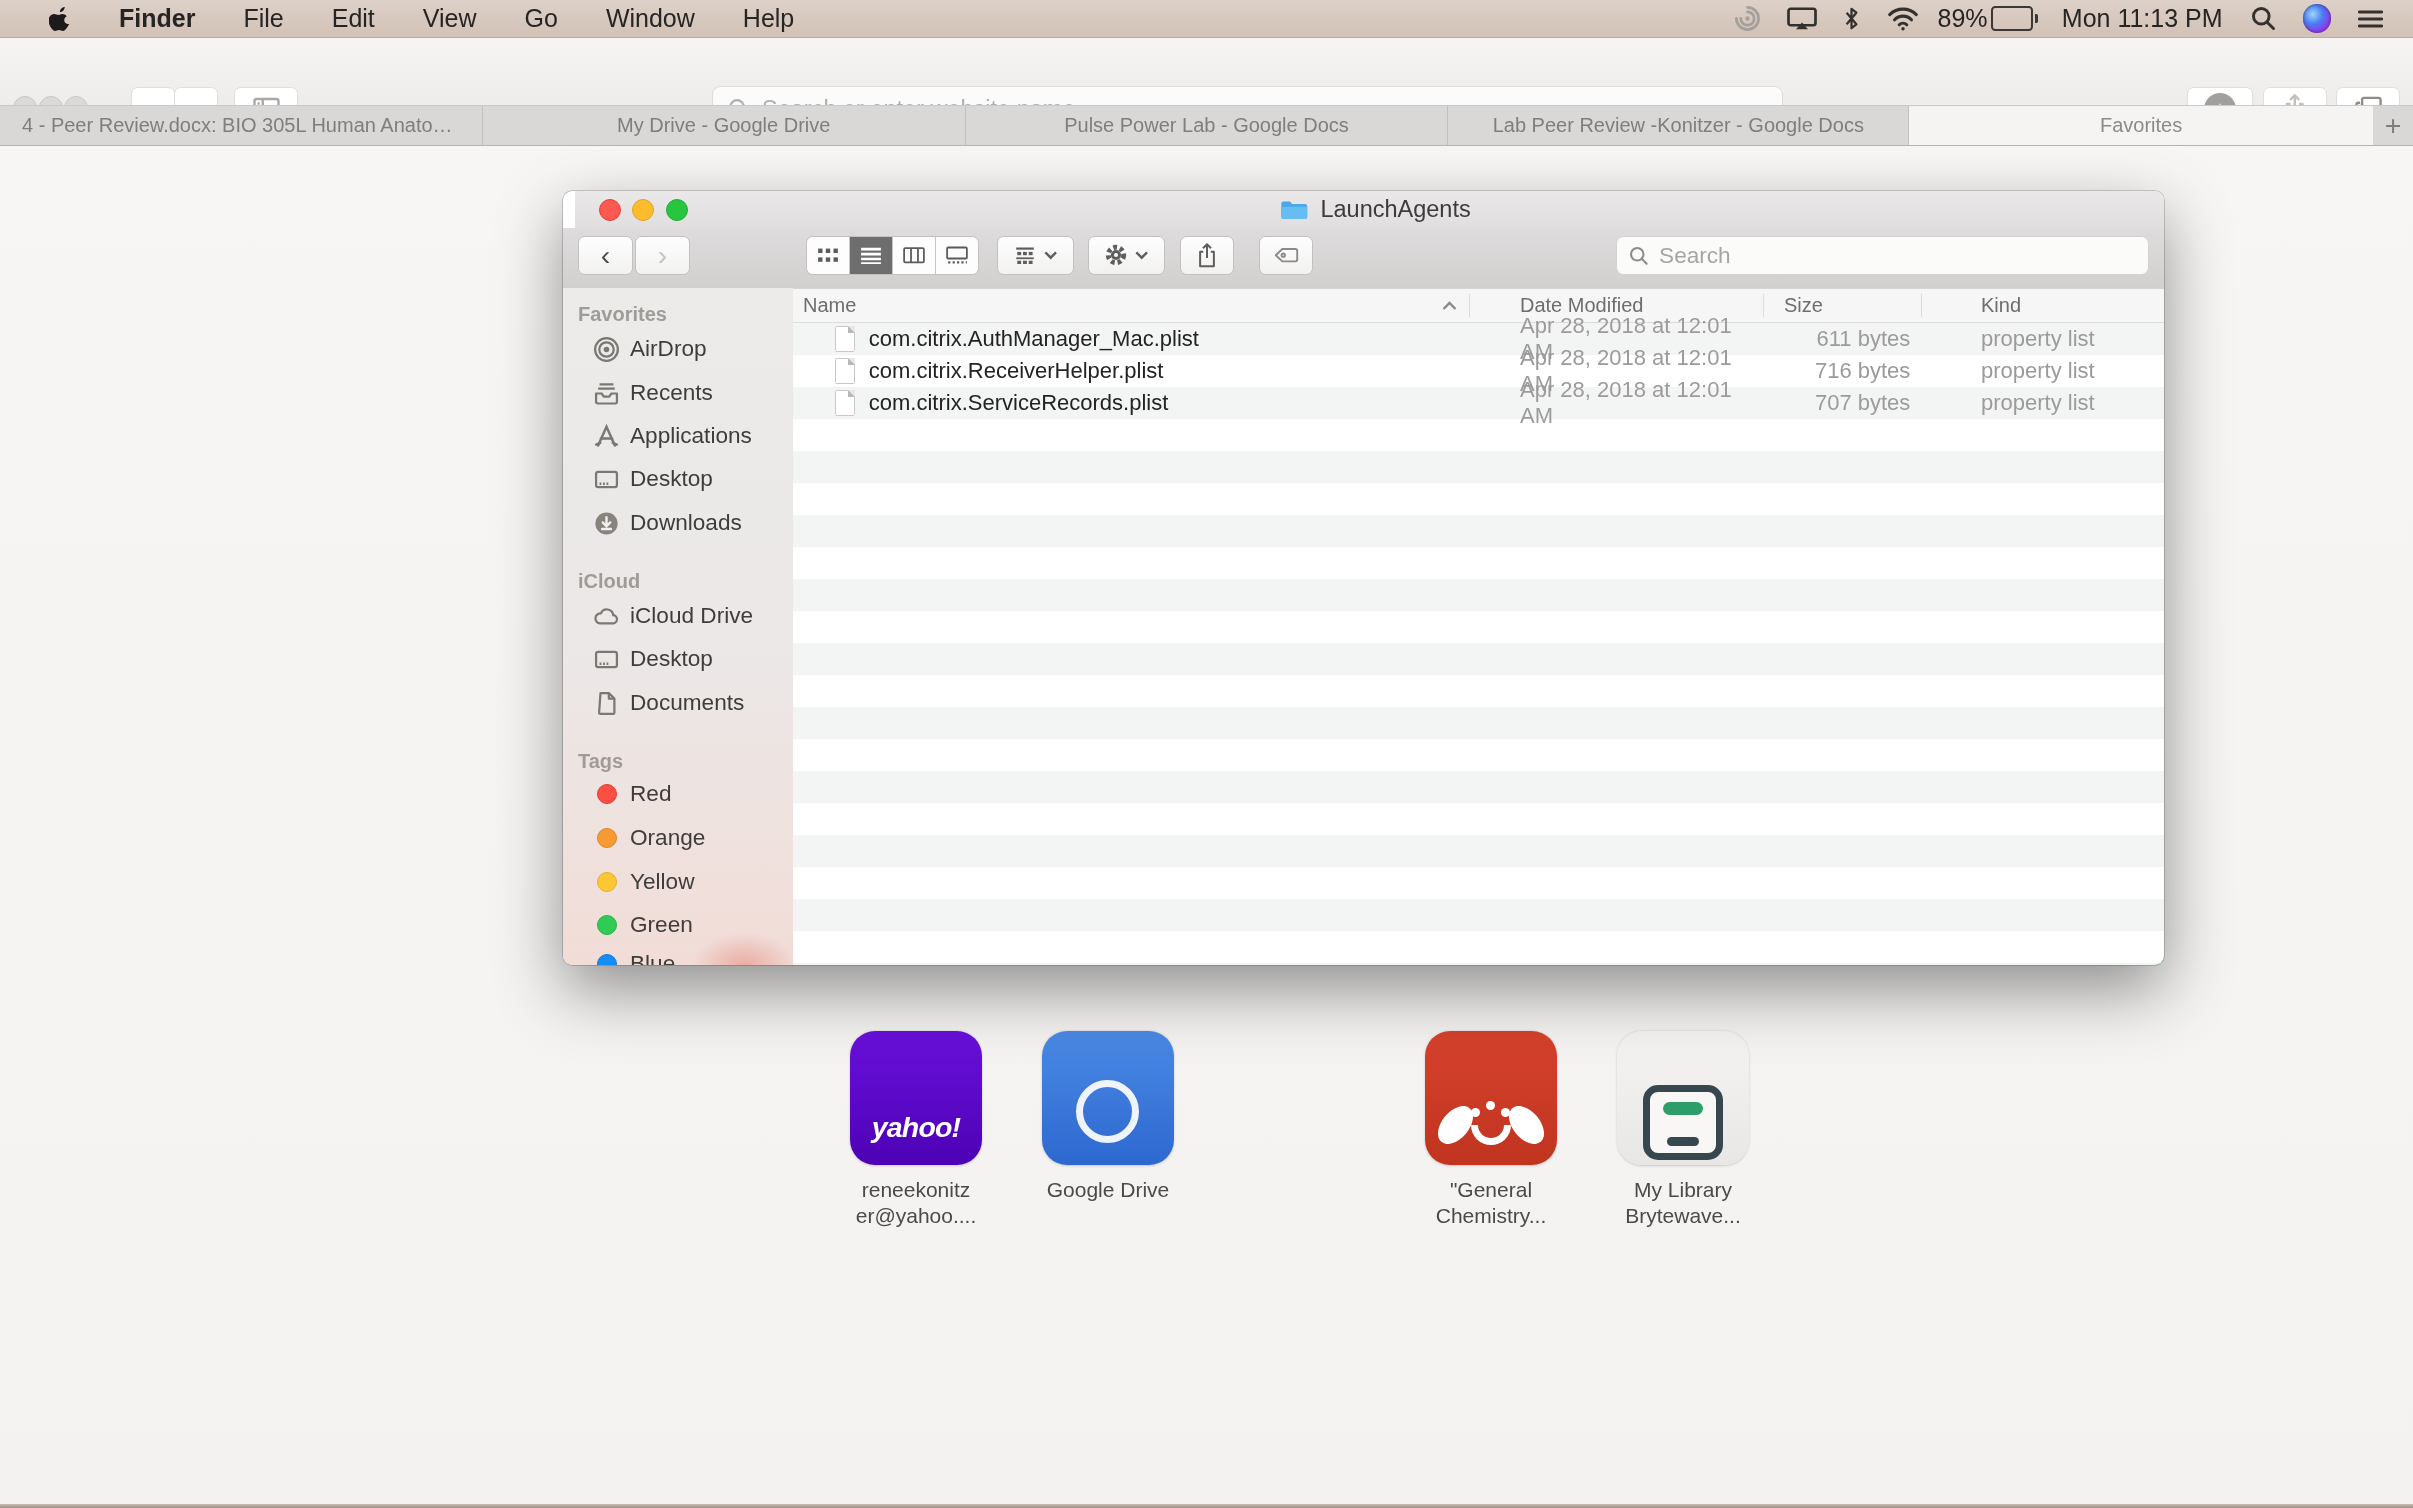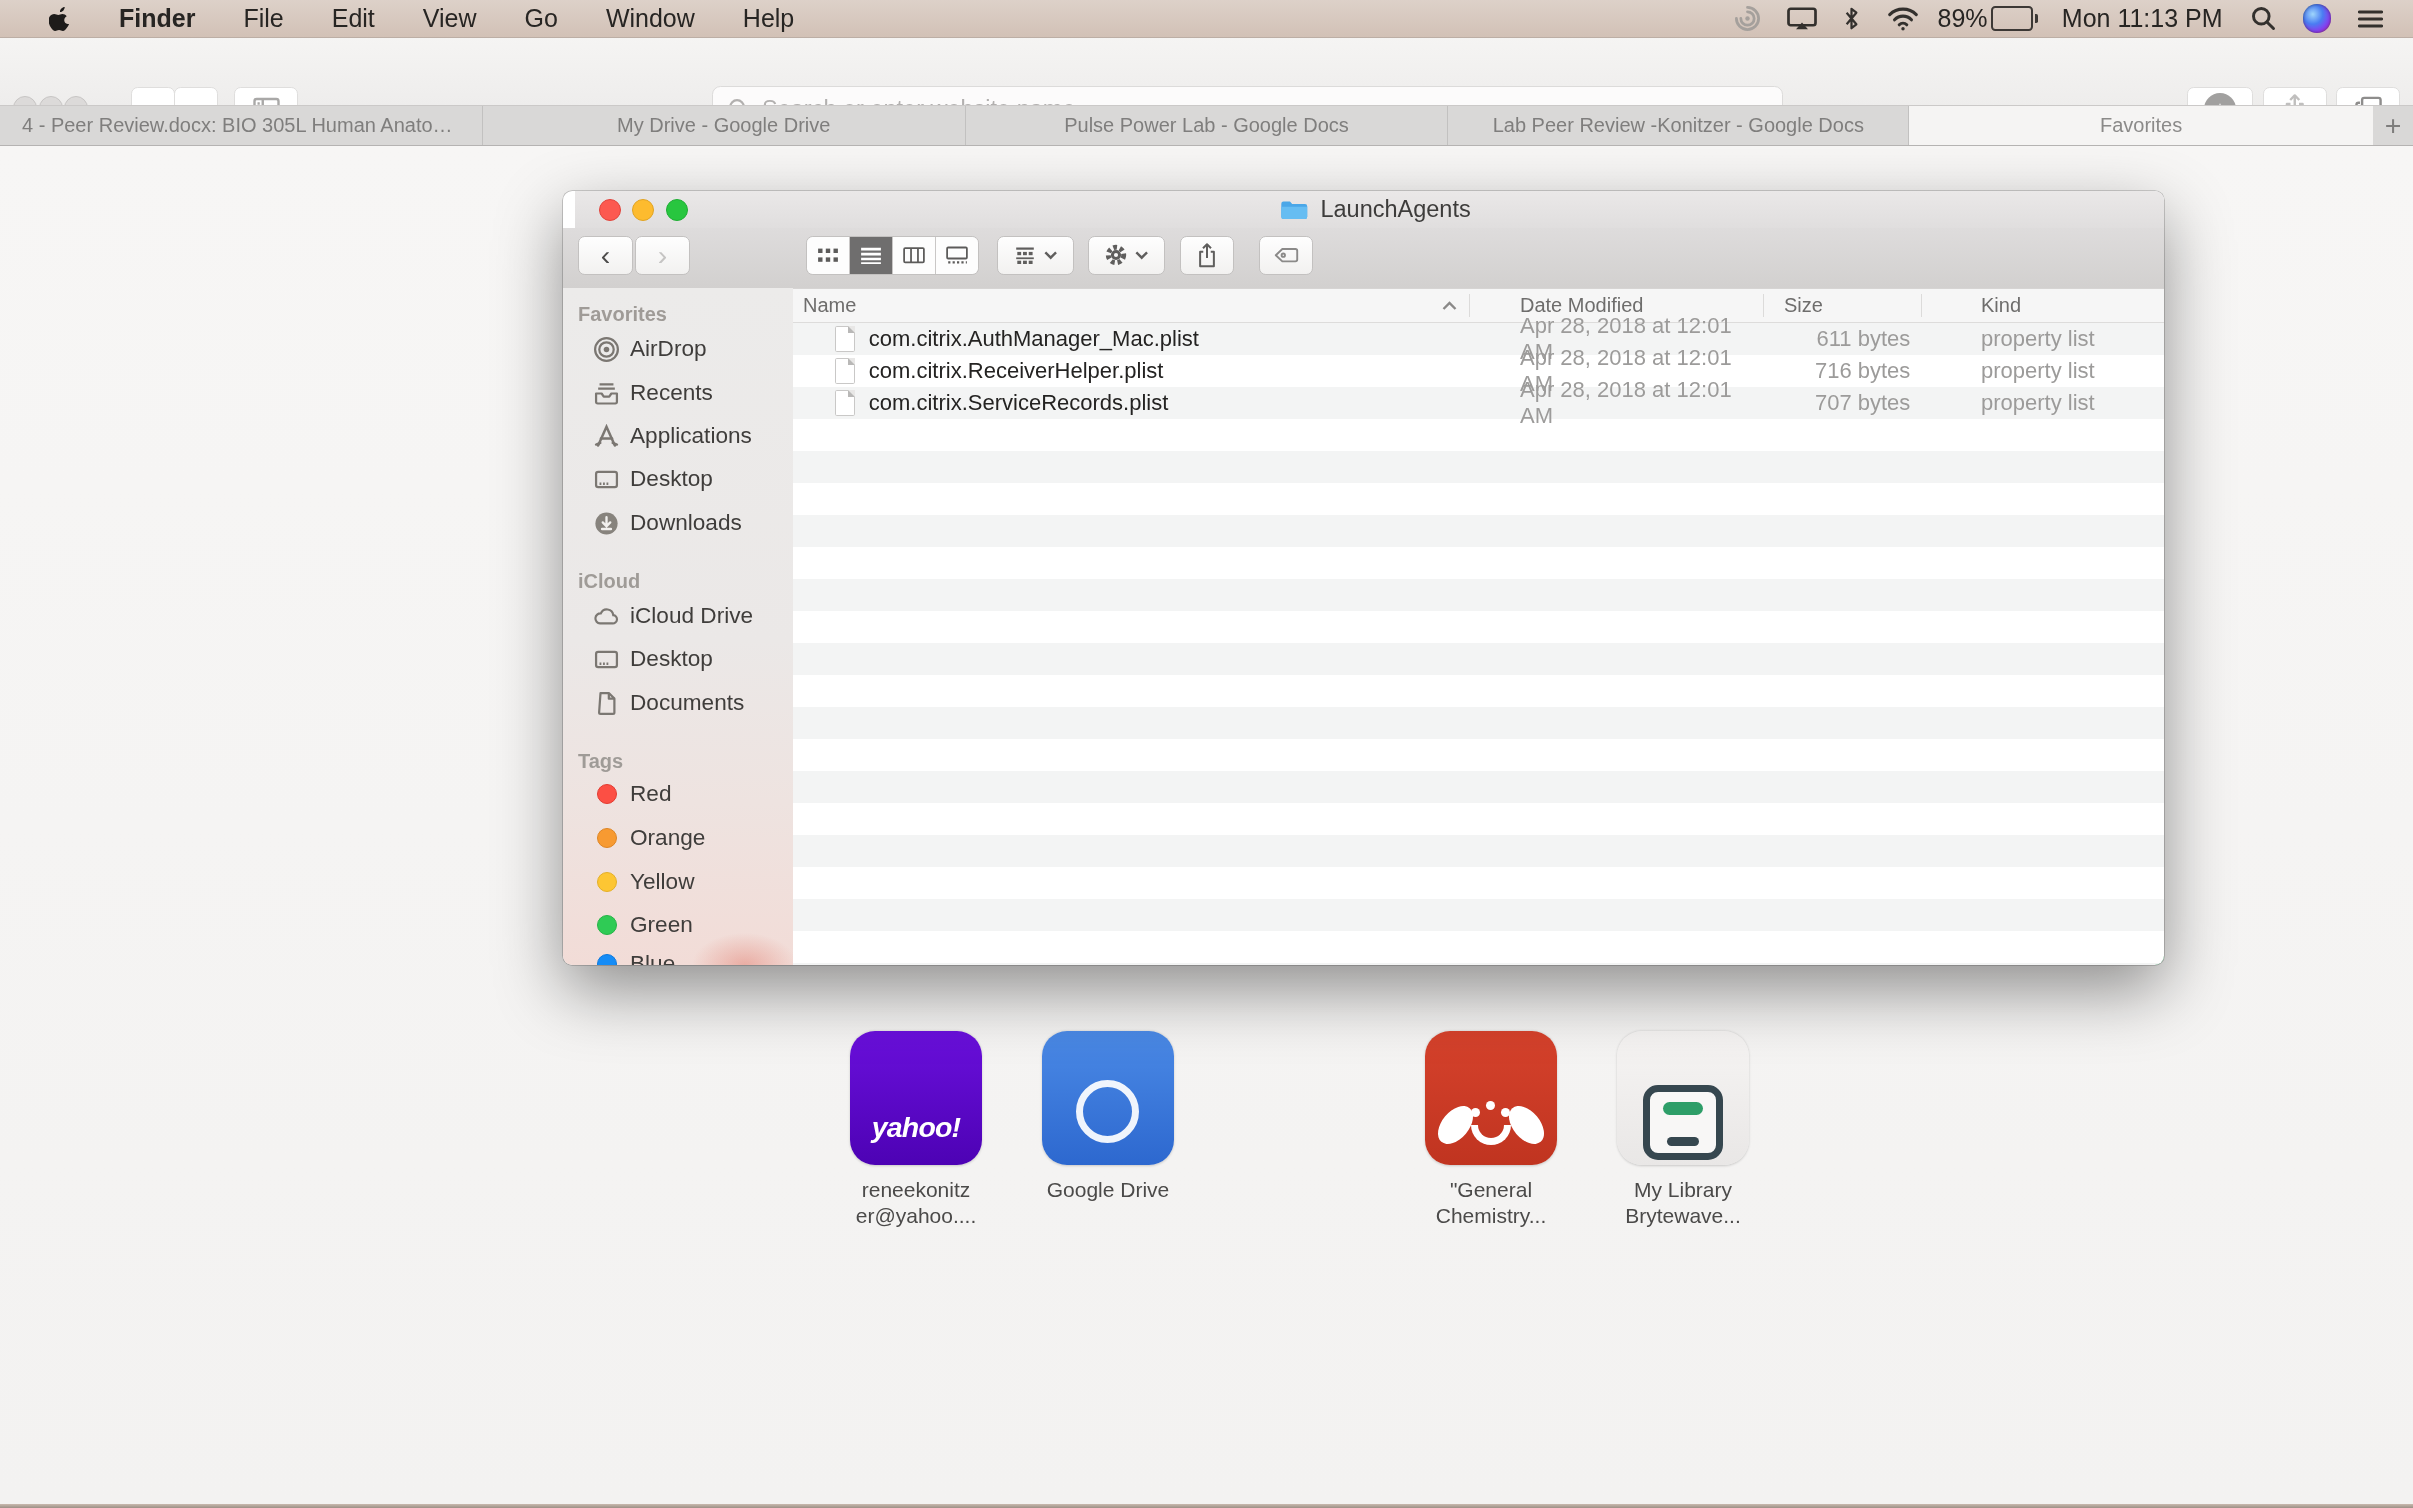--- a/index.html
+++ b/index.html
@@ -389,20 +389,27 @@
           </svg>
       </div>
 
       <div class="fbtn" style="left:696px;width:54px">
         <svg width="25" height="18.4" viewBox="0 0 21 14" fill="none" stroke="#8b8a89" stroke-width="1.6" stroke-linejoin="round">
           <path d="M1.5 7 7 1.8h11a1.5 1.5 0 0 1 1.5 1.5v7.4a1.5 1.5 0 0 1-1.5 1.5H7Z"></path>
             <circle cx="7.8" cy="7" r="1.4"></circle>
           </svg>
       </div>
 
+      <div class="fsearch">
+        <svg width="20" height="20" viewBox="0 0 17 17" fill="none" stroke="#8f8d8c" stroke-width="1.8" stroke-linecap="round">
+          <circle cx="7" cy="7" r="5.3"></circle>
+            <path d="M11 11 L15 15"></path>
+          </svg>
+        <input placeholder="Search" style="">
+      </div>
     </div>
 
     <div class="fbody">
 
       <div class="fside">
         <span class="shdr" style="top:15px">Favorites</span>
 
         <div class="srow" style="top:44px">
           <span class="sic">
             <svg width="25" height="25" viewBox="0 0 18 18" fill="none" stroke="currentColor" stroke-width="1.6">

